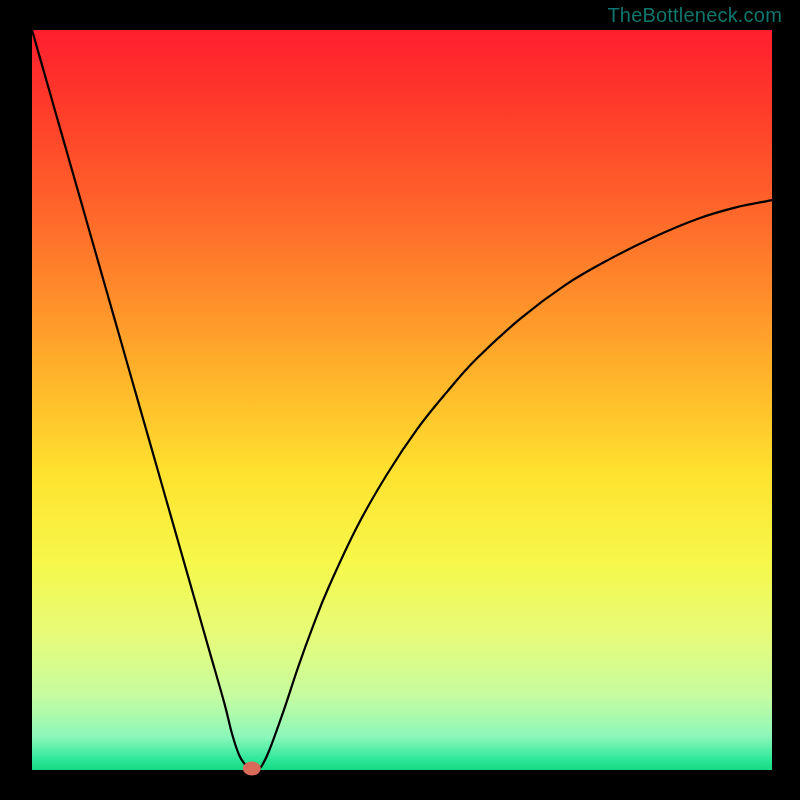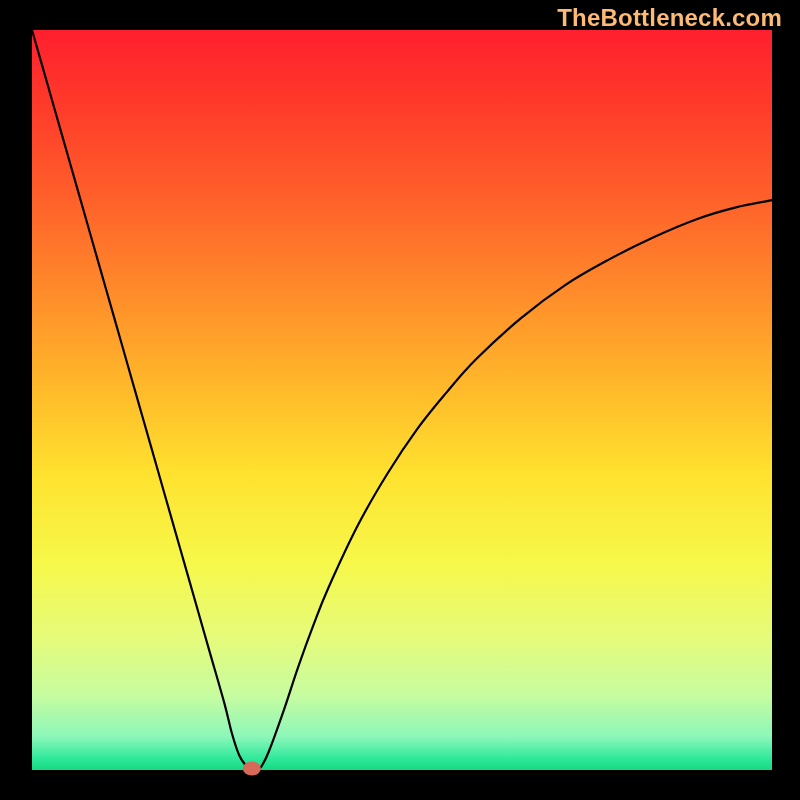--- a/index.html
+++ b/index.html
@@ -14,23 +14,23 @@
   .frame {
     position: relative;
     width: 800px;
     height: 800px;
     background: #000;
   }
   .watermark {
     position: absolute;
     top: 4px;
     right: 18px;
-    color: #fdba74;
-    font-size: 24px;
-    font-weight: 700;
+    color: #0f766e;
+    font-size: 20px;
+    font-weight: 400;
     letter-spacing: 0.2px;
     user-select: none;
   }
   svg {
     position: absolute;
     top: 0;
     left: 0;
   }
 </style>
 </head>

